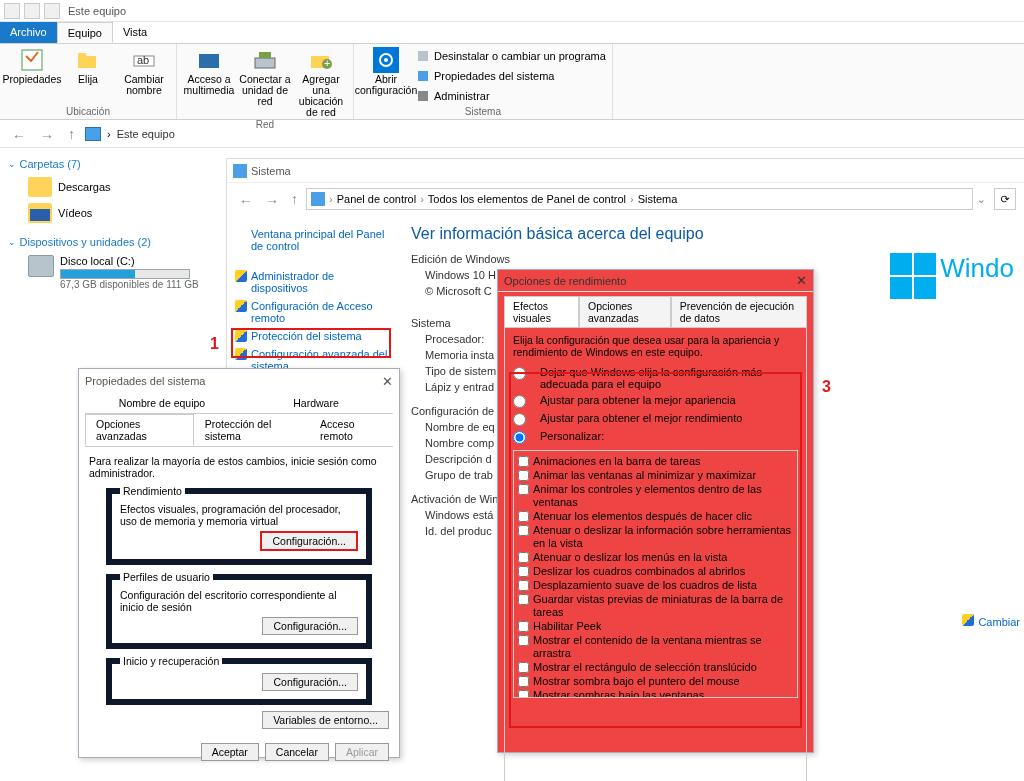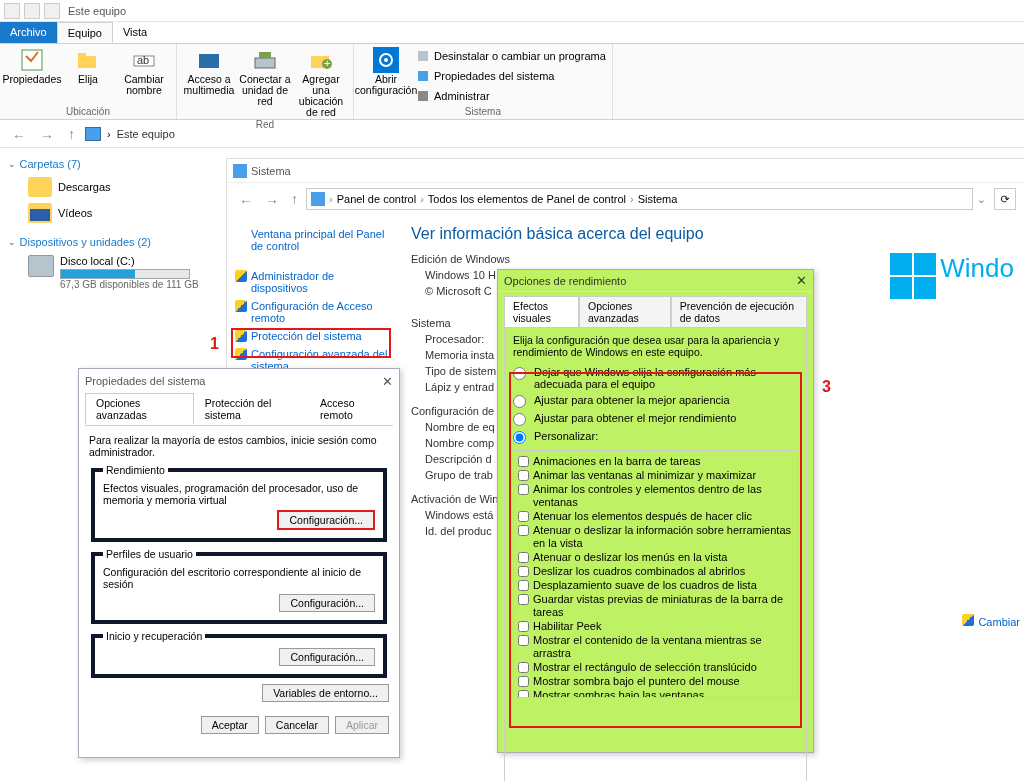--- a/index.html
+++ b/index.html
@@ -80,39 +80,39 @@
 
 .propdlg { position:absolute; left:78px; top:368px; width:322px; height:390px; background:#fff; border:1px solid #aab; box-shadow:2px 2px 6px rgba(0,0,0,.2); z-index:10;}
 .propdlg .dlgtitle { height:24px; display:flex; align-items:center; justify-content:space-between; padding:0 6px; color:#555;}
 .propdlg .dlgtitle .x { color:#555; font-size:13px;}
 .propdlg .tabrow { display:flex; border-bottom:1px solid #ccc; margin:0 6px;}
 .propdlg .tabrow div { padding:3px 8px; font-size:10.5px; border:1px solid transparent;}
 .propdlg .tabrow2 { display:flex; margin:0 6px; border-bottom:1px solid #ccc;}
 .propdlg .tabrow2 div { padding:3px 10px; font-size:10.5px; border:1px solid transparent;}
 .propdlg .tabrow2 .act { border:1px solid #ccc; border-bottom:1px solid #fff; background:#fff;}
 .propdlg .content { padding:8px 10px; }
-.propdlg fieldset { border:4px solid #0f172a; padding:6px 8px 8px; margin:6px 2px;}
+.propdlg fieldset { border:6px solid #0f172a; padding:6px 8px 8px; margin:6px 17px;}
 .propdlg legend { font-size:10.5px; padding:0 3px;}
 .propdlg .desc { font-size:10.5px; margin-bottom:4px;}
 .propdlg .btnr { text-align:right; }
 .propdlg button { font-size:10.5px; padding:2px 10px; background:#f0f0f0; border:1px solid #999;}
 .propdlg .redb { border:2px solid #e21818 !important; }
 .propdlg .dlgbtns { display:flex; justify-content:flex-end; gap:6px; padding:6px 10px;}
 .propdlg .dlgbtns button.dis { color:#999;}
 
 
-.perfdlg { position:absolute; left:497px; top:269px; width:317px; height:484px; background:#bef264; border:1px solid #aab; box-shadow:2px 2px 6px rgba(0,0,0,.2); z-index:15;}
+.perfdlg { position:absolute; left:497px; top:269px; width:317px; height:484px; background:#ef4444; border:1px solid #aab; box-shadow:2px 2px 6px rgba(0,0,0,.2); z-index:15;}
 .perfdlg .dlgtitle { height:22px; display:flex; align-items:center; justify-content:space-between; padding:0 6px; color:#333; border-bottom:1px solid #ddd;}
 .perfdlg .dlgtitle .x { font-size:13px;}
 .perfdlg .tabrow { display:flex; margin:4px 6px 0; }
 .perfdlg .tabrow div { padding:3px 8px; font-size:10.5px; border:1px solid #ccc; border-bottom:none; background:#f4f4f4;}
 .perfdlg .tabrow .act { background:#fff;}
 .perfdlg .pbody { border:1px solid #ccc; margin:0 6px; padding:6px 8px; height:502px; position:relative;}
 .perfdlg .intro { font-size:10.5px; margin-bottom:6px;}
-.perfdlg .radios label { display:flex; align-items:flex-start; gap:8px; font-size:10.5px; padding:2px 0;}
+.perfdlg .radios label { display:flex; align-items:flex-start; gap:14px; font-size:10.5px; padding:2px 0;}
 .perfdlg .radios input { margin-top:1px;}
 .perfdlg .checks { border:1px solid #ccc; margin-top:4px; padding:3px 4px; height:248px; overflow:hidden;}
 .perfdlg .checks label { display:flex; align-items:flex-start; gap:4px; font-size:10.5px; padding:0.5px 0; line-height:13px;}
 .perfdlg .checks input { width:11px; height:11px; margin-top:1px;}
 .perfdlg .redframe { position:absolute; border:2px solid #e21818; left:4px; top:44px; right:4px; height:356px; pointer-events:none;}
 .perfdlg .dlgbtns { display:flex; justify-content:flex-end; gap:6px; padding:6px 10px;}
 .perfdlg .dlgbtns button { font-size:10.5px; padding:2px 12px; background:#f0f0f0; border:1px solid #999;}
 .perfdlg .dlgbtns .primary { border:1px solid #0078d7; background:#e5f1fb;}
 .perfdlg .dlgbtns .dis { color:#999;}
 
@@ -351,20 +351,24 @@
 <div class="red-box1"></div>
 <div class="red-num rn1">1</div>
 <div class="red-num rn2">2</div>
 <div class="red-num rn3">3</div>
 
 <div class="propdlg">
   <div class="dlgtitle">
       <span>Propiedades del sistema</span>
       <span class="x">✕</span>
     </div>
+  <div class="tabrow">
+    <div style="flex:1;text-align:center;">Nombre de equipo</div>
+    <div style="flex:1;text-align:center;">Hardware</div>
+  </div>
   <div class="tabrow2">
     <div class="act">Opciones avanzadas</div>
     <div>Protección del sistema</div>
     <div>Acceso remoto</div>
   </div>
   <div class="content">
     <div class="desc">Para realizar la mayoría de estos cambios, inicie sesión como administrador.</div>
     <fieldset>
       <legend>Rendimiento</legend>
       <div class="desc">Efectos visuales, programación del procesador, uso de memoria y memoria virtual</div>

